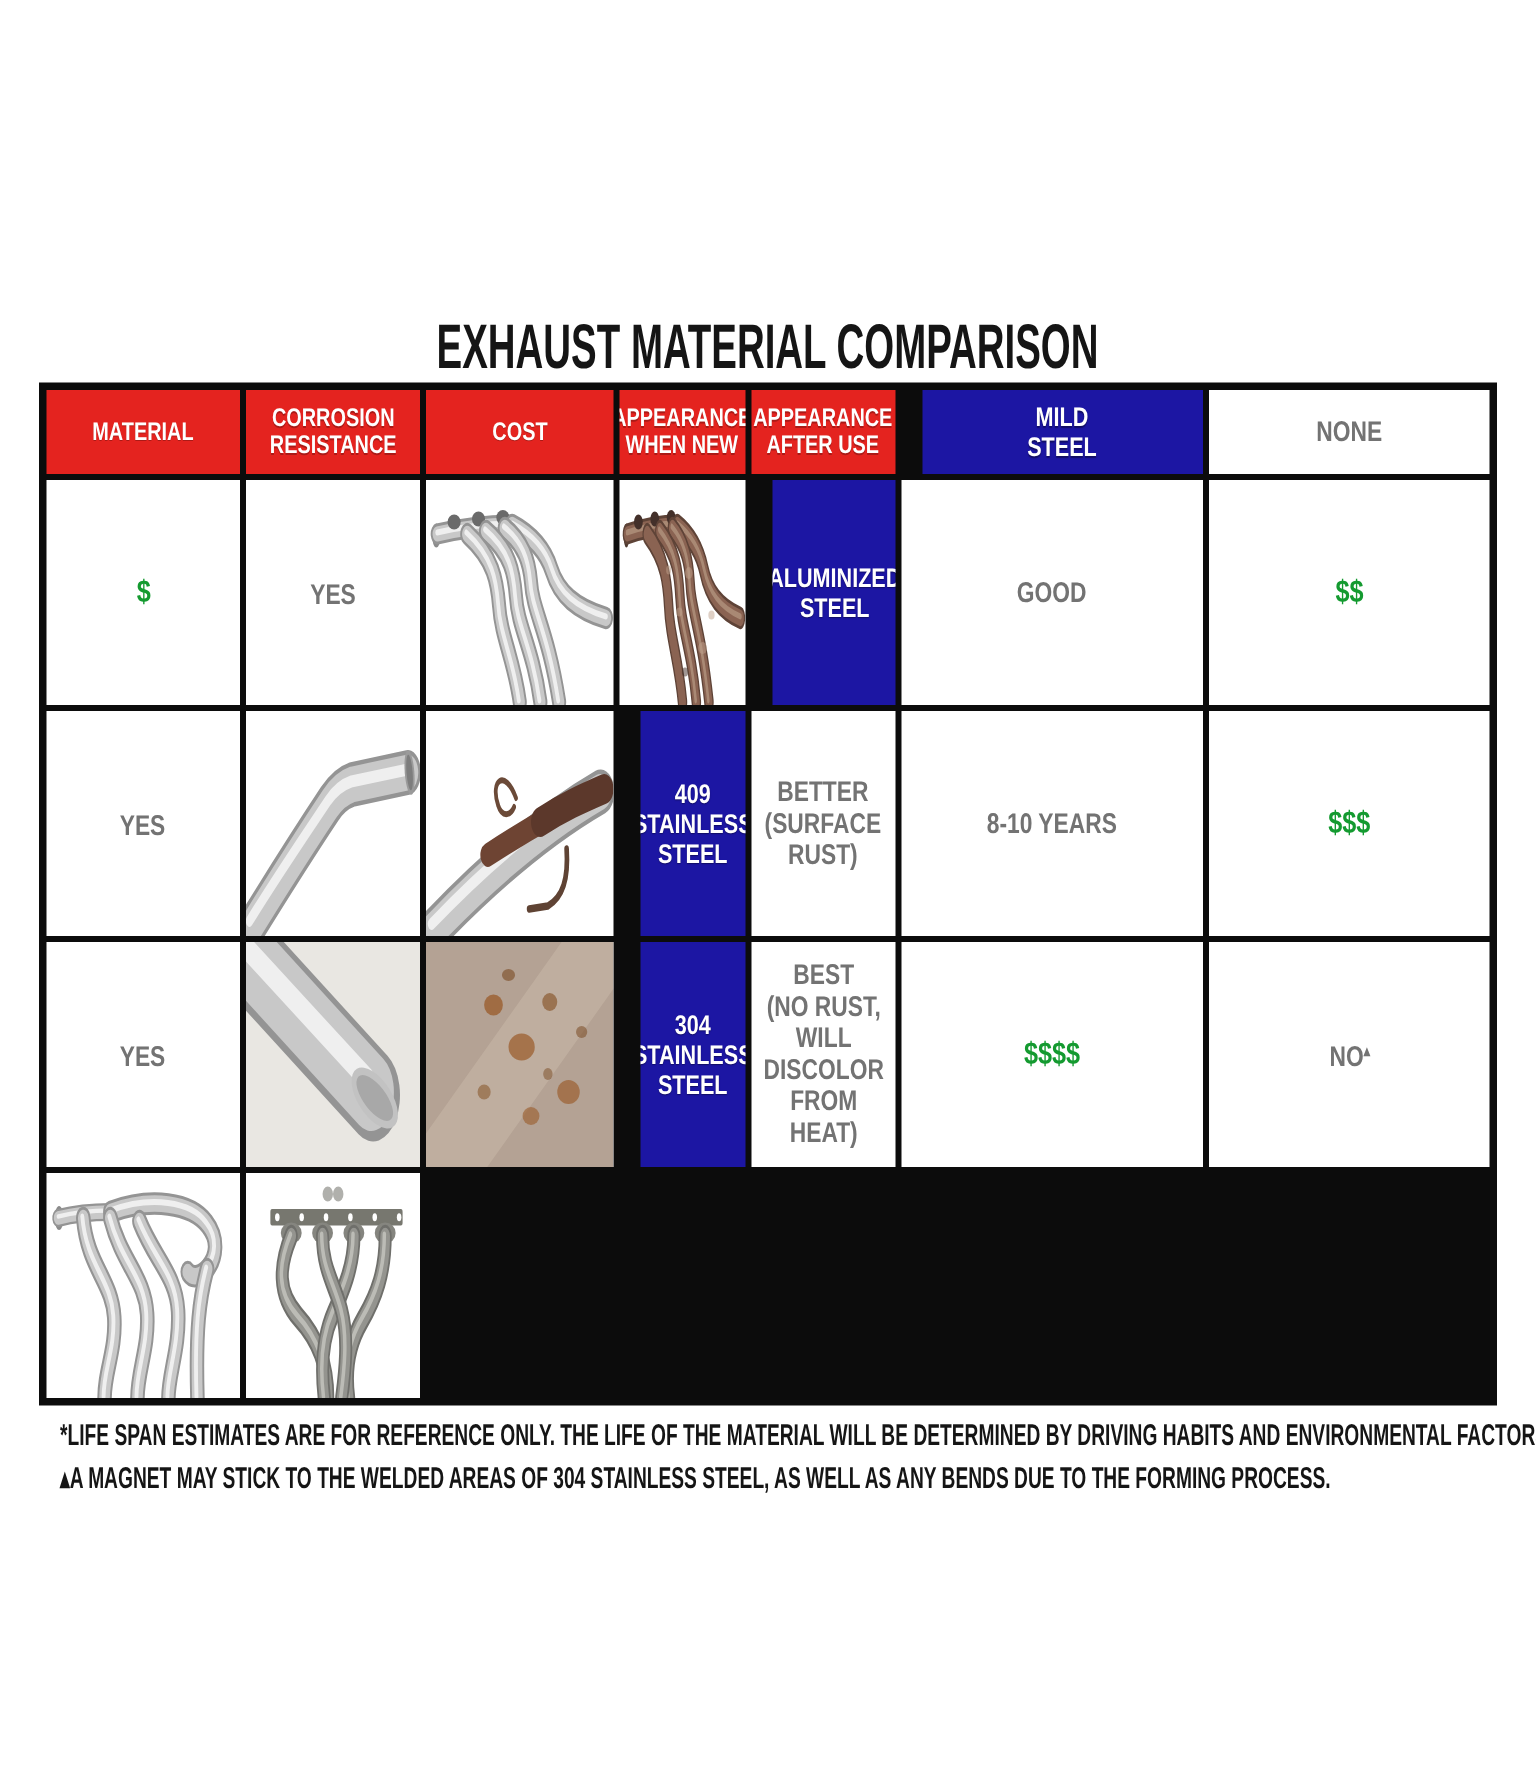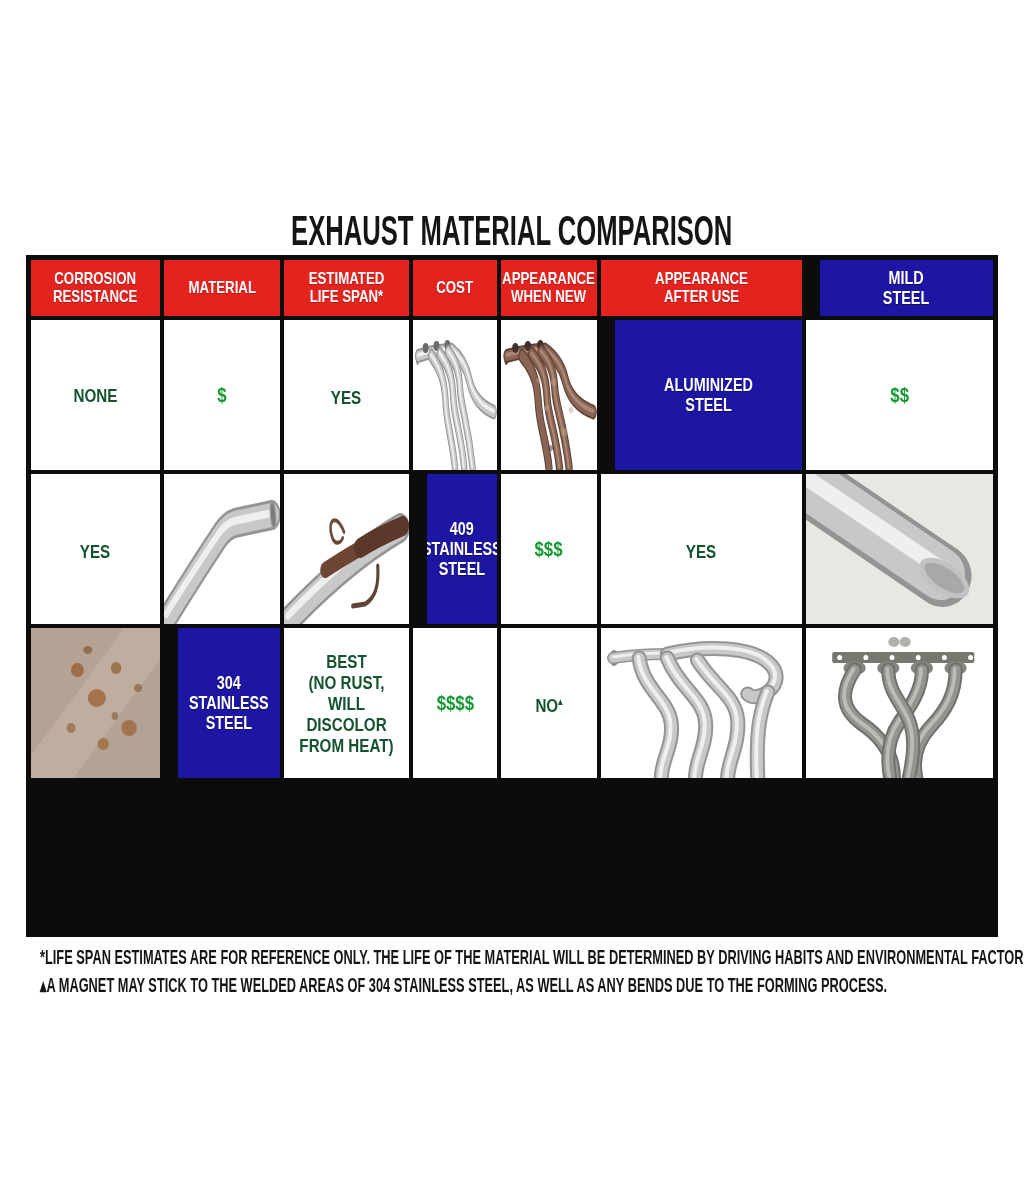--- a/index.html
+++ b/index.html
@@ -19,21 +19,21 @@
            background:#0c0c0c; display:grid; padding:5px; gap:4px;
            grid-template-columns:129px 116px 125px 84px 96px 201px 1fr;
            grid-template-rows:56px repeat(4, 1fr); }
 
   .c { display:flex; align-items:center; justify-content:center; background:#ffffff;
        overflow:hidden; position:relative; }
   .c.header { background:#e4231f; color:#ffffff; font-weight:700; font-size:17px; line-height:18px; }
   .c.header .cnd { transform:scaleX(0.78); text-shadow:0 1px 0 rgba(0,0,0,.25); }
   .c.mat { background:#1c16a3; color:#ffffff; font-weight:700; font-size:18px; line-height:20px;margin-left:14px; }
   .c.mat .cnd { text-shadow:0 1px 1px rgba(0,0,0,.4); }
-  .c.data { color:#14532d; font-weight:700; font-size:19px; line-height:21px; }
+  .c.data { color:#737373; font-weight:700; font-size:19px; line-height:21px; }
   .c.cost { color:#149a30; font-weight:700; font-size:21px; }
   .sup { font-size:0.55em; vertical-align:0.65em; }
 
   .photo { padding:0; }
   .photo svg { position:absolute; inset:0; width:100%; height:100%; }
 
   .fn { position:absolute; left:40px; font-size:20px; font-weight:700; color:#151515; white-space:nowrap; }
   .fn .cnd { transform:scaleX(0.64); transform-origin:0 50%; white-space:nowrap; }
   .fn1 { top:946px; } .fn2 { top:973px; }
 
@@ -49,29 +49,25 @@
 
 <div class="canvas">
 
   <div class="title">
     <span class="cnd">EXHAUST MATERIAL COMPARISON</span>
   </div>
 
   <div class="table">
 
     <div class="c header">
+        <span class="cnd">MATERIAL</span>
+      </div>
+    <div class="c header">
         <span class="cnd">CORROSION
 RESISTANCE</span>
-      </div>
-    <div class="c header">
-        <span class="cnd">MATERIAL</span>
-      </div>
-    <div class="c header">
-        <span class="cnd">ESTIMATED
-LIFE SPAN*</span>
       </div>
     <div class="c header">
         <span class="cnd">COST</span>
       </div>
     <div class="c header">
         <span class="cnd">APPEARANCE
 WHEN NEW</span>
       </div>
     <div class="c header">
         <span class="cnd">APPEARANCE
@@ -140,20 +136,23 @@
         <ellipse class="fill" cx="78" cy="60" rx="4" ry="3" fill="#bfa18c" opacity="0.5"></ellipse>
         <ellipse class="fill" cx="146" cy="90" rx="5" ry="3" fill="#bfa18c" opacity="0.5"></ellipse>
         <ellipse class="fill" cx="104" cy="128" rx="5" ry="3" fill="#43302a" opacity="0.5"></ellipse>
       </svg>
     </div>
 
     <div class="c mat">
         <span class="cnd">ALUMINIZED
 STEEL</span>
       </div>
+    <div class="c data">
+        <span class="cnd">GOOD</span>
+      </div>
     <div class="c cost">
         <span class="cnd">$$</span>
       </div>
     <div class="c data">
         <span class="cnd"><span>YES</span><span class="sup"></span></span>
       </div>
     <div class="c photo">
       <svg viewBox="0 0 200 150" preserveAspectRatio="none" role="img" aria-label="New aluminized steel bent exhaust pipe, dull silver">
         <path class="s1" stroke-width="30" d="M6 144 C 40 112 80 76 96 62 C 104 55 112 51 122 49 L 186 41"></path>
         <path class="s2" stroke-width="24" d="M6 144 C 40 112 80 76 96 62 C 104 55 112 51 122 49 L 186 41"></path>
@@ -173,20 +172,28 @@
         <ellipse class="fill" cx="182" cy="55" rx="8" ry="17" fill="none" stroke="#6b4a38" stroke-width="4" transform="rotate(-12 182 55)"></ellipse>
         <path stroke="#6b4a38" stroke-width="4" d="M96 58 C 84 38 68 46 77 63 C 81 71 90 70 94 64"></path>
         <path stroke="#5f4334" stroke-width="5" d="M150 92 C 152 112 146 124 130 130 L 110 132"></path>
       </svg>
     </div>
 
     <div class="c mat">
         <span class="cnd">409
 STAINLESS
 STEEL</span>
+      </div>
+    <div class="c data">
+        <span class="cnd">BETTER
+(SURFACE
+RUST)</span>
+      </div>
+    <div class="c data">
+        <span class="cnd">8-10 YEARS</span>
       </div>
     <div class="c cost">
         <span class="cnd">$$$</span>
       </div>
     <div class="c data">
         <span class="cnd"><span>YES</span><span class="sup"></span></span>
       </div>
     <div class="c photo">
       <svg viewBox="0 0 200 150" preserveAspectRatio="none" role="img" aria-label="New 409 stainless steel straight tube, brushed silver">
         <rect class="fill" x="0" y="0" width="200" height="150" fill="#e9e7e2"></rect>

